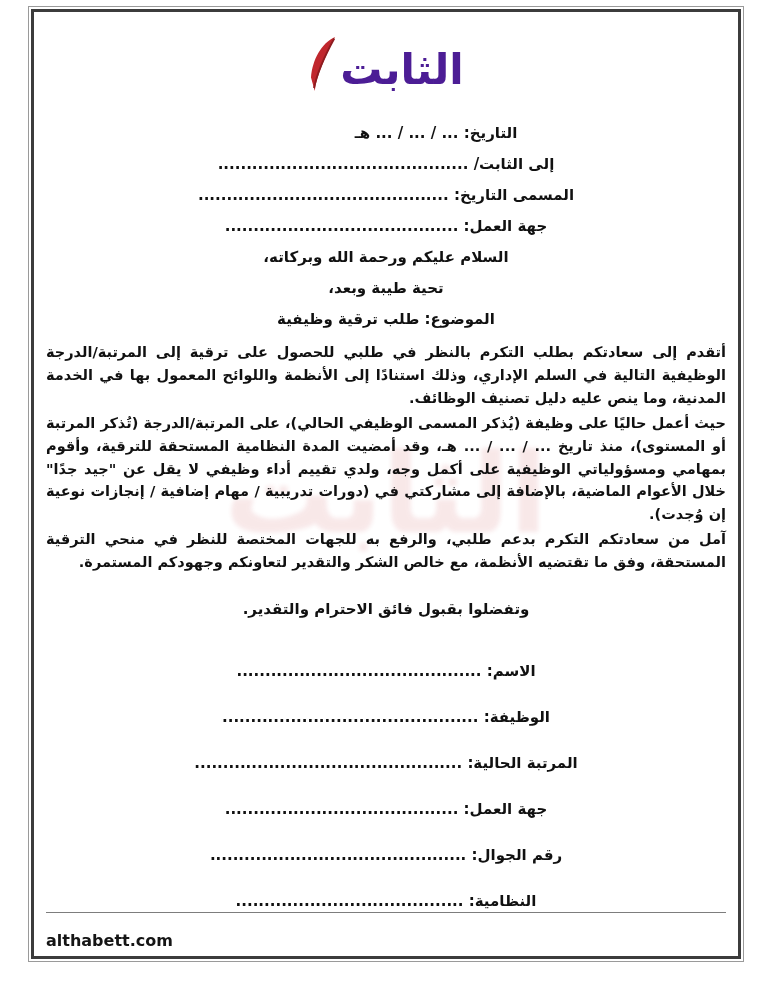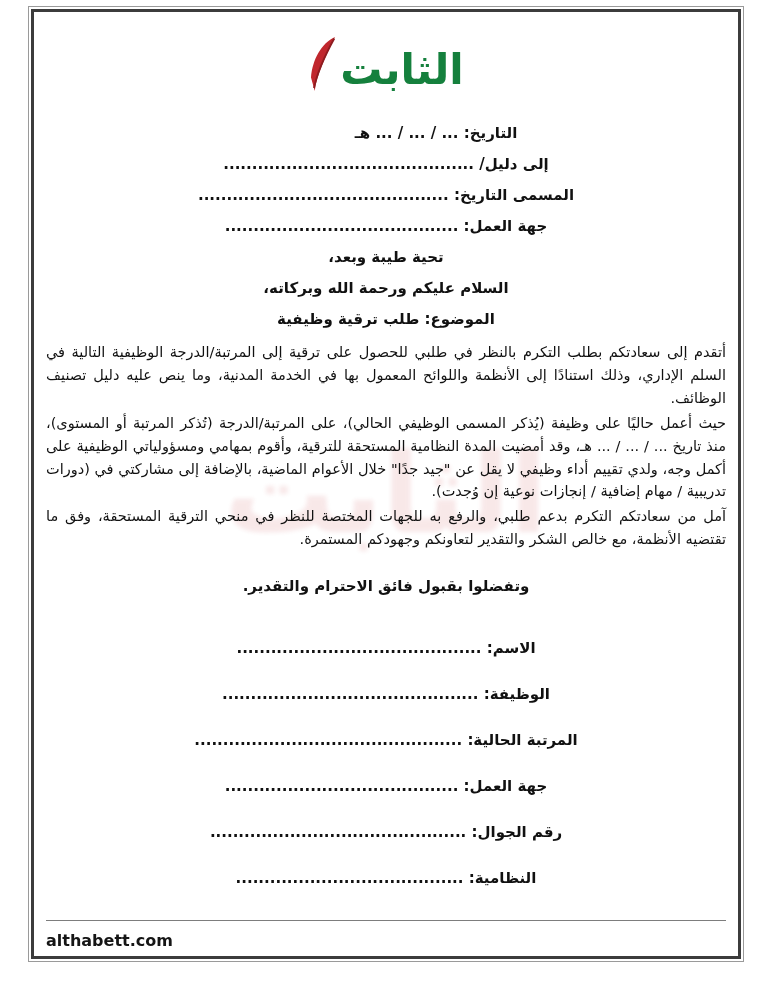--- a/index.html
+++ b/index.html
@@ -26,42 +26,42 @@
   .content {
     position:absolute; top:28px; left:46px; right:46px;
     direction:rtl; text-align:center; z-index:1;
   }
 
   .logo {
     display:inline-flex; align-items:center; justify-content:center;
     gap:2px; margin-top:8px; height:66px;
   }
   .logo-text {
-    font-size:42px; font-weight:bold; color:#15803d; letter-spacing:-1px;
+    font-size:42px; font-weight:bold; color:#4c1d95; letter-spacing:-1px;
   }
   .feather { margin-top:-6px; }
 
   .line { font-weight:bold; font-size:15px; margin:13px 0; white-space:nowrap; }
   .date-line { margin-top:22px; transform:translateX(50px); }
   .dots { font-weight:bold; }
 
   .subject-line { margin-top:4px; }
 
   .para {
-    text-align:justify; font-weight:normal; font-size:14.5px;
+    text-align:justify; font-weight:bold; font-size:14.5px;
     line-height:1.58; margin:2px 0; direction:rtl;
   }
   .closing { margin-top:26px; }
 
   .sig-block { margin-top:44px; }
   .sig-line { font-weight:bold; font-size:15px; margin:28px 0; white-space:nowrap; }
 
   .footer {
     position:absolute; left:46px; right:46px; bottom:50px;
-    border-top:1.5px solid #7d7d7d; padding-top:10px;
+    border-top:1.5px solid #7d7d7d; padding-top:18px;
     direction:ltr; text-align:left; z-index:2;
   }
   .footer-text { font-weight:bold; font-size:16px; color:#151515; }
 </style>
 </head>
 <body>
 
 <div class="watermark">الثابت</div>
 
 <div class="frame">
@@ -76,36 +76,36 @@
       <svg width="30" height="58" viewBox="0 0 40 76" aria-hidden="true">
         <path d="M36 2 C18 10 6 32 4 56 L9 74 C11 54 24 26 36 2 Z" fill="#c0272d"></path>
         <path d="M35 4 C24 24 13 46 8 70" stroke="#8e1c20" stroke-width="2.5" fill="none"></path>
       </svg>
     </span>
   </div>
 
   <div class="line date-line">التاريخ: ... / ... / ... هـ</div>
 
   <div class="line">
-    <span>إلى دليل/</span>
+    <span>إلى الثابت/</span>
     <span class="dots">............................................</span>
   </div>
 
   <div class="line">
     <span>المسمى التاريخ:</span>
     <span class="dots">............................................</span>
   </div>
 
   <div class="line">
     <span>جهة العمل:</span>
     <span class="dots">.........................................</span>
   </div>
 
+  <div class="line">السلام عليكم ورحمة الله وبركاته،</div>
   <div class="line">تحية طيبة وبعد،</div>
-  <div class="line">السلام عليكم ورحمة الله وبركاته،</div>
   <div class="line subject-line">الموضوع: طلب ترقية وظيفية</div>
 
   <p class="para">أتقدم إلى سعادتكم بطلب التكرم بالنظر في طلبي للحصول على ترقية إلى المرتبة/الدرجة الوظيفية التالية في السلم الإداري، وذلك استنادًا إلى الأنظمة واللوائح المعمول بها في الخدمة المدنية، وما ينص عليه دليل تصنيف الوظائف.</p>
   <p class="para">حيث أعمل حاليًا على وظيفة (يُذكر المسمى الوظيفي الحالي)، على المرتبة/الدرجة (تُذكر المرتبة أو المستوى)، منذ تاريخ ... / ... / ... هـ، وقد أمضيت المدة النظامية المستحقة للترقية، وأقوم بمهامي ومسؤولياتي الوظيفية على أكمل وجه، ولدي تقييم أداء وظيفي لا يقل عن "جيد جدًا" خلال الأعوام الماضية، بالإضافة إلى مشاركتي في (دورات تدريبية / مهام إضافية / إنجازات نوعية إن وُجدت).</p>
   <p class="para">آمل من سعادتكم التكرم بدعم طلبي، والرفع به للجهات المختصة للنظر في منحي الترقية المستحقة، وفق ما تقتضيه الأنظمة، مع خالص الشكر والتقدير لتعاونكم وجهودكم المستمرة.</p>
 
   <div class="line closing">وتفضلوا بقبول فائق الاحترام والتقدير.</div>
 
   <div class="sig-block">
     <div class="sig-line">

